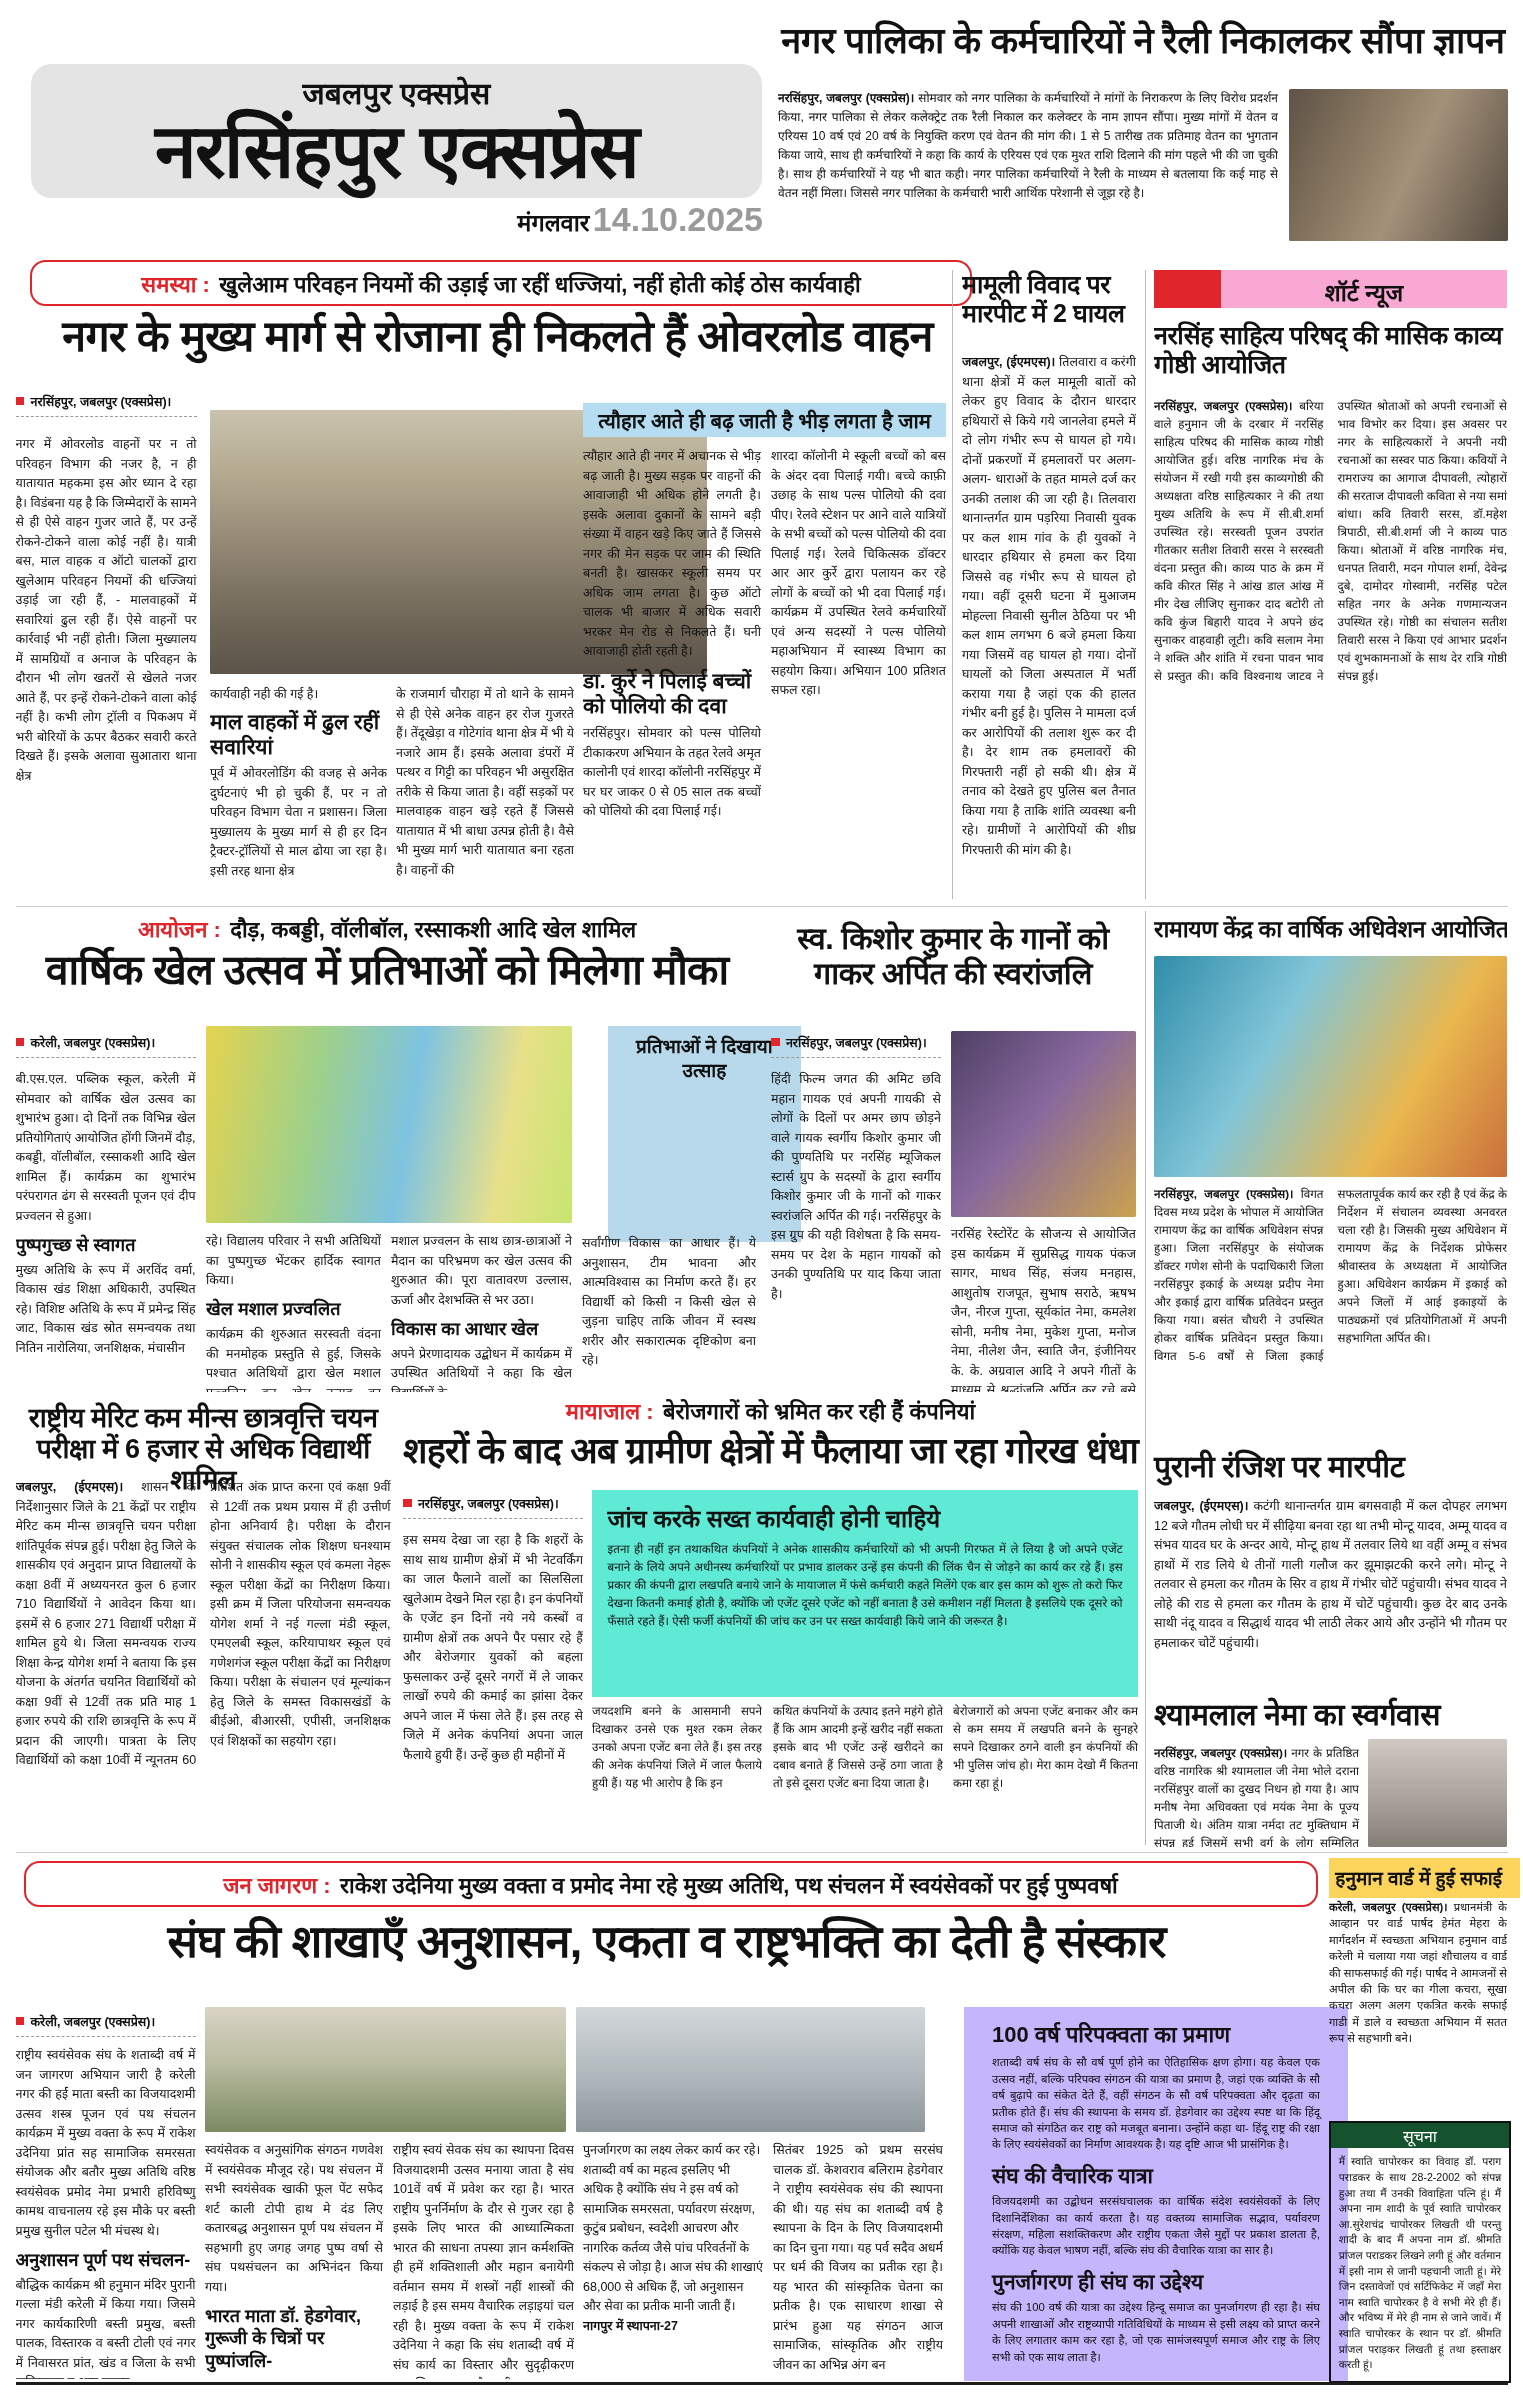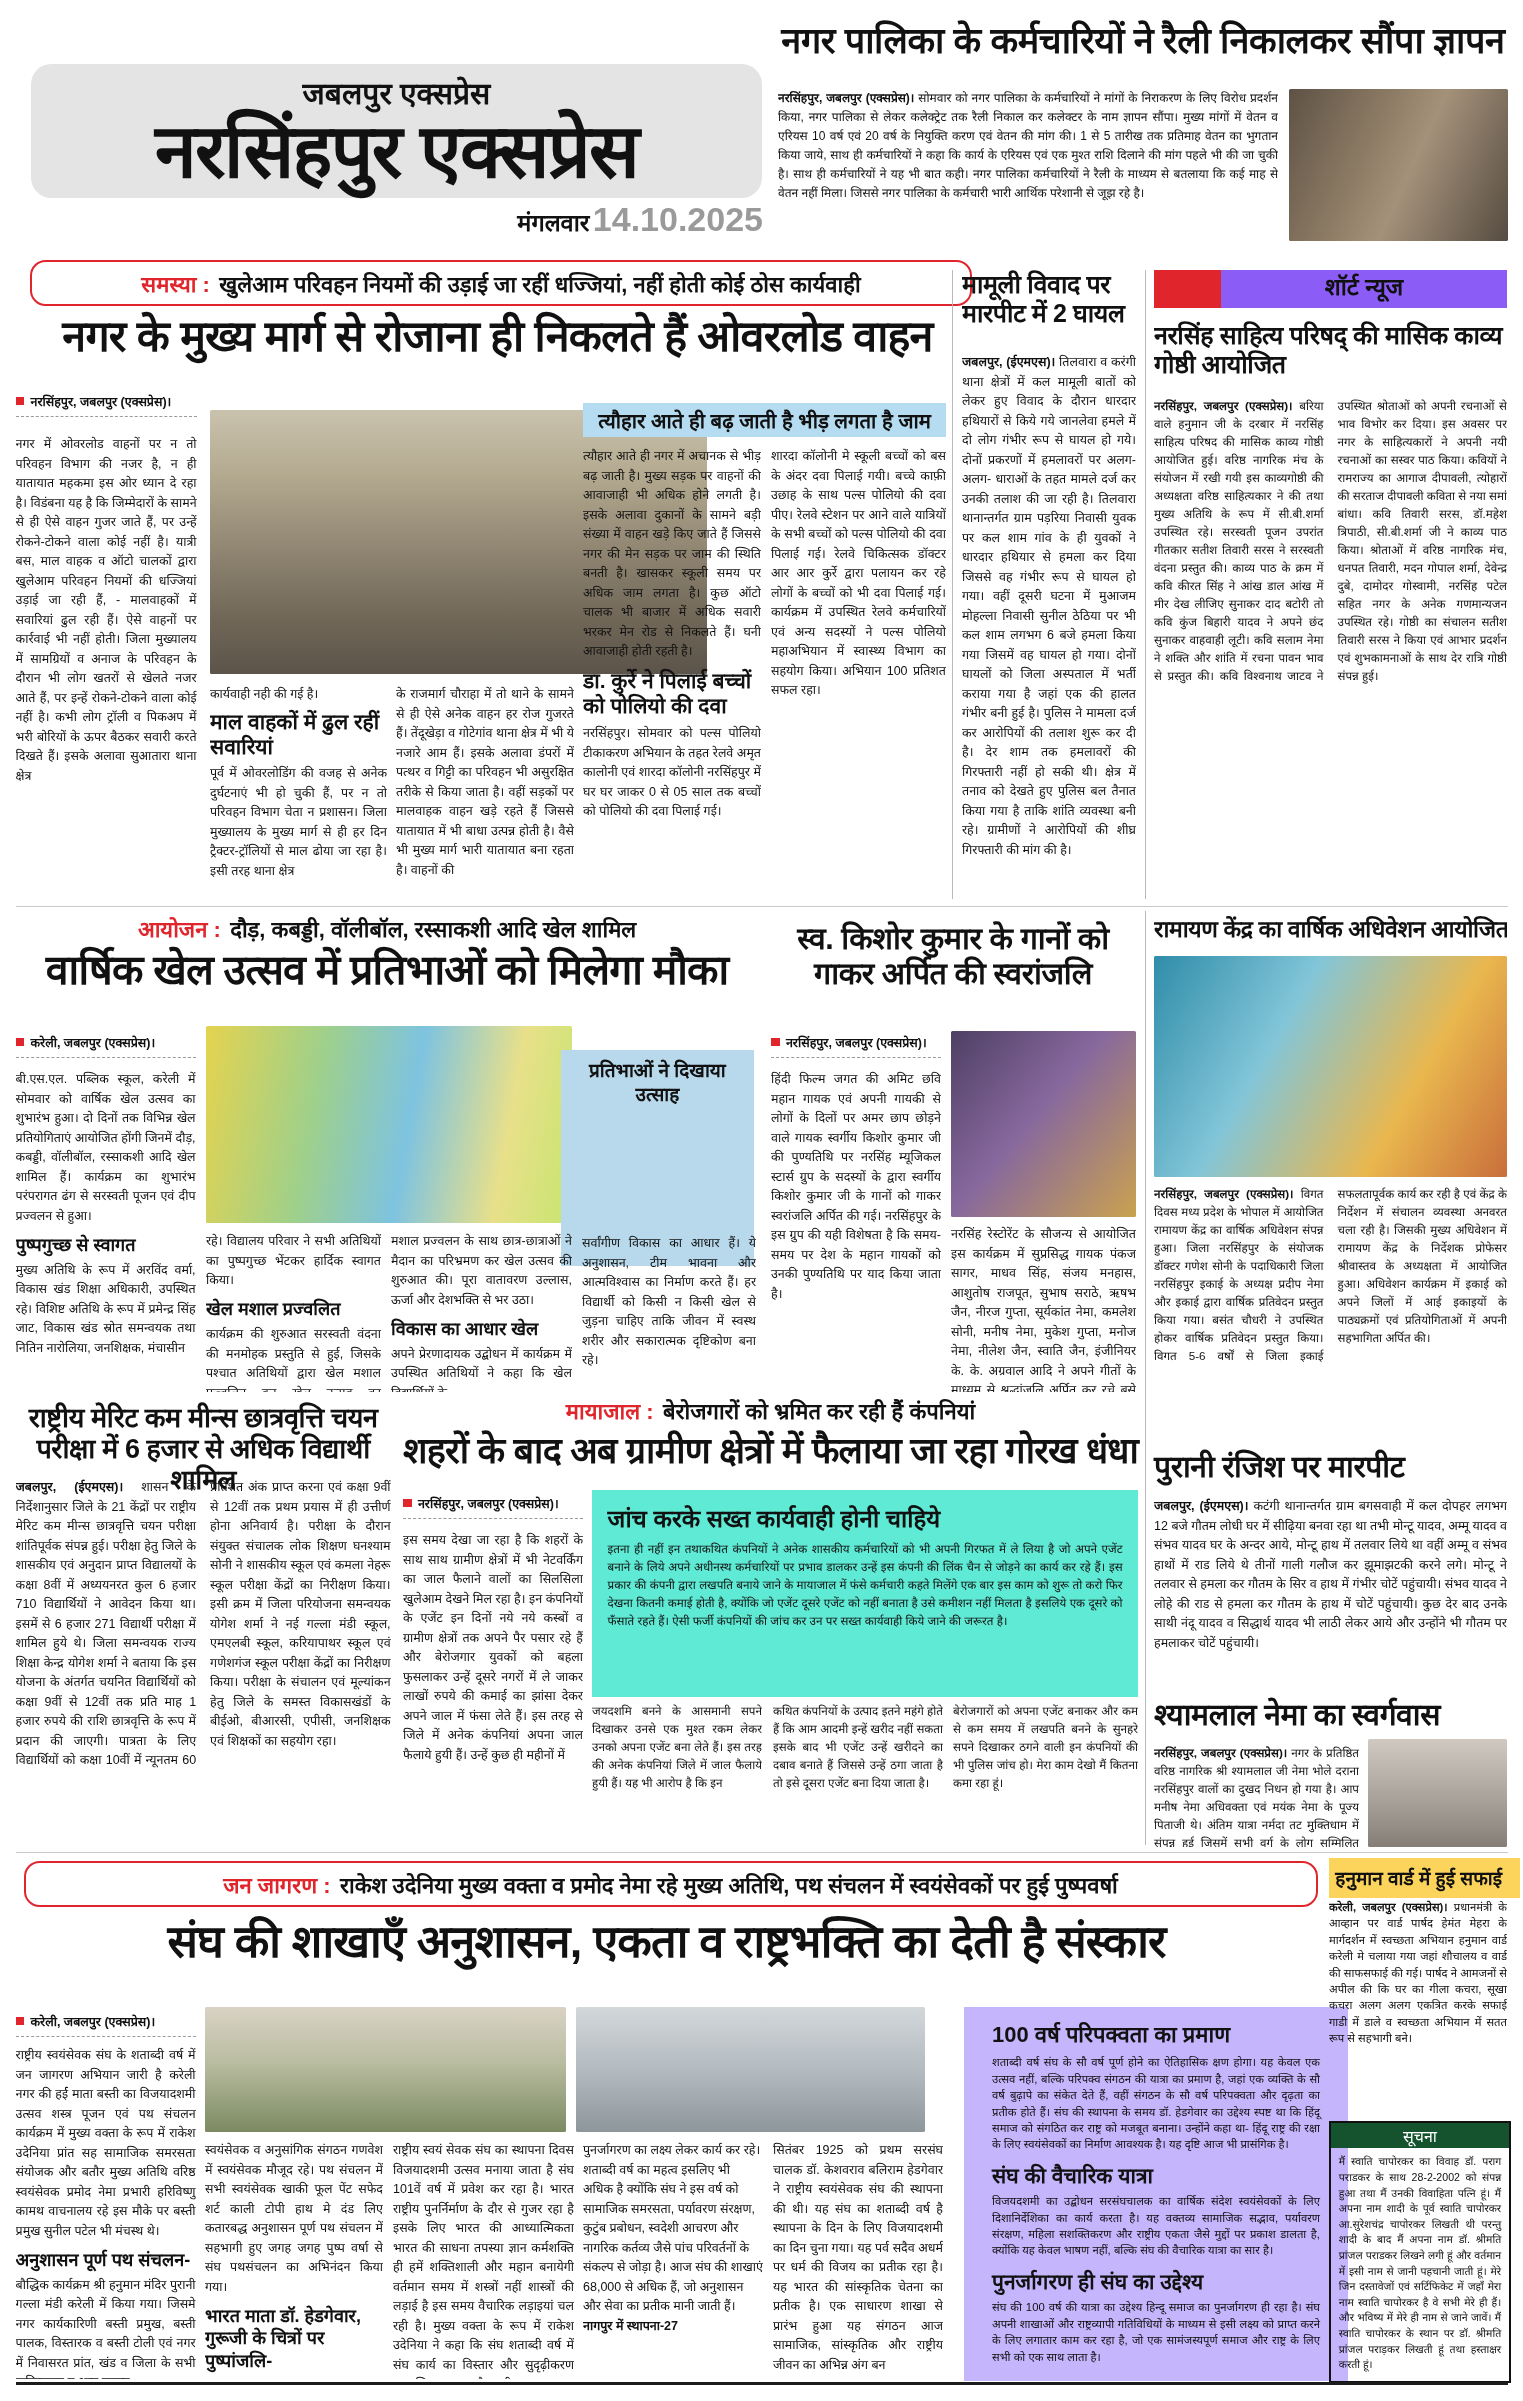--- a/index.html
+++ b/index.html
@@ -49,21 +49,21 @@
   .blueband{background:#b5dcf0;display:flex;align-items:center;justify-content:center;
             font-weight:bold;font-size:20.3px;white-space:nowrap;}
   .bluebox{background:#b8d9ec;padding:9.4px 9.4px;}
   .bluebox .bb-head{font-size:19px;font-weight:bold;text-align:center;line-height:1.25;margin-bottom:6.3px;}
   .peachbox{background:#5eead4;padding:9.4px 15.6px;}
   .peachbox .pb-head{font-size:24px;font-weight:bold;margin:1.6px 0 6.3px 0;}
   .pinkbox{background:#c4b5fd;padding:11px 28px;}
   .pinkbox .pk-head{font-size:22px;font-weight:bold;margin-bottom:6.3px;}
   .pinkbox .pk-sub{font-size:21px;font-weight:bold;margin:7.8px 0 4.7px 0;}
   .pinkbox p{margin:0 0 3.1px 0;font-size:11.3px;line-height:16.4px;}
-  .snbar{background:#8b5cf6;display:flex;align-items:flex-start;}
+  .snbar{background:#f9a8d4;display:flex;align-items:flex-end;}
   .snbar .snred{width:67px;height:100%;background:#e0262c;flex:0 0 auto;}
   .snbar .snlabel{flex:1;text-align:center;font-size:23.5px;font-weight:bold;}
   .yellowhead{background:#fcd45c;display:flex;align-items:center;padding:3.1px 6.3px;
               font-size:19px;font-weight:bold;white-space:nowrap;overflow:hidden;}
   
   .notice{border:2.3px solid #111;}
   .notice .n-head{background:#14532d;color:#fff;text-align:center;font-size:16px;font-weight:normal;padding:1.6px 0;}
   .notice .n-body{padding:6.3px 7.8px;font-size:10.6px;line-height:15.6px;text-align:justify;}
   .vr{background:#b9b9b9;width:0.8px;}
   .hr{background:#c9c9c9;height:0.8px;}
@@ -141,21 +141,21 @@
   <div class="abs kickline" style="left:15.6px;top:913px;width:743px;">
     <span class="klabel">आयोजन :</span>
     <span class="ktext">दौड़, कबड्डी, वॉलीबॉल, रस्साकशी आदि खेल शामिल</span>
   </div>
   <div class="abs hl-main ctr" style="left:15.6px;top:948px;width:743px;font-size:41px;">वार्षिक खेल उत्सव में प्रतिभाओं को मिलेगा मौका</div>
   <div class="abs byline" style="left:15.6px;top:1034px;width:180px;">
     <span class="redsq"></span>
     <span>करेली, जबलपुर (एक्सप्रेस)।</span>
   </div>
   <div class="abs photo ph-sports" style="left:206px;top:1026px;width:366px;height:197px;"></div>
-  <div class="abs bluebox ovh" style="left:561px;top:1026px;width:174px;height:197px;margin-top:24px;">
+  <div class="abs bluebox ovh" style="left:608px;top:1026px;width:174px;height:197px;">
     <div class="bb-head">प्रतिभाओं ने दिखाया उत्साह</div>
   </div>
   <div class="abs ovh" style="left:15.6px;top:1070px;width:180px;height:322px;">
     <div class="bt just">बी.एस.एल. पब्लिक स्कूल, करेली में सोमवार को वार्षिक खेल उत्सव का शुभारंभ हुआ। दो दिनों तक विभिन्न खेल प्रतियोगिताएं आयोजित होंगी जिनमें दौड़, कबड्डी, वॉलीबॉल, रस्साकशी आदि खेल शामिल हैं। कार्यक्रम का शुभारंभ परंपरागत ढंग से सरस्वती पूजन एवं दीप प्रज्वलन से हुआ।</div>
     <div class="subhead">पुष्पगुच्छ से स्वागत</div>
     <div class="bt just">मुख्य अतिथि के रूप में अरविंद वर्मा, विकास खंड शिक्षा अधिकारी, उपस्थित रहे। विशिष्ट अतिथि के रूप में प्रमेन्द्र सिंह जाट, विकास खंड स्रोत समन्वयक तथा नितिन नारोलिया, जनशिक्षक, मंचासीन</div>
   </div>
   <div class="abs ovh" style="left:206px;top:1232px;width:175px;height:160px;">
     <div class="bt just">रहे। विद्यालय परिवार ने सभी अतिथियों का पुष्पगुच्छ भेंटकर हार्दिक स्वागत किया।</div>
     <div class="subhead">खेल मशाल प्रज्वलित</div>

